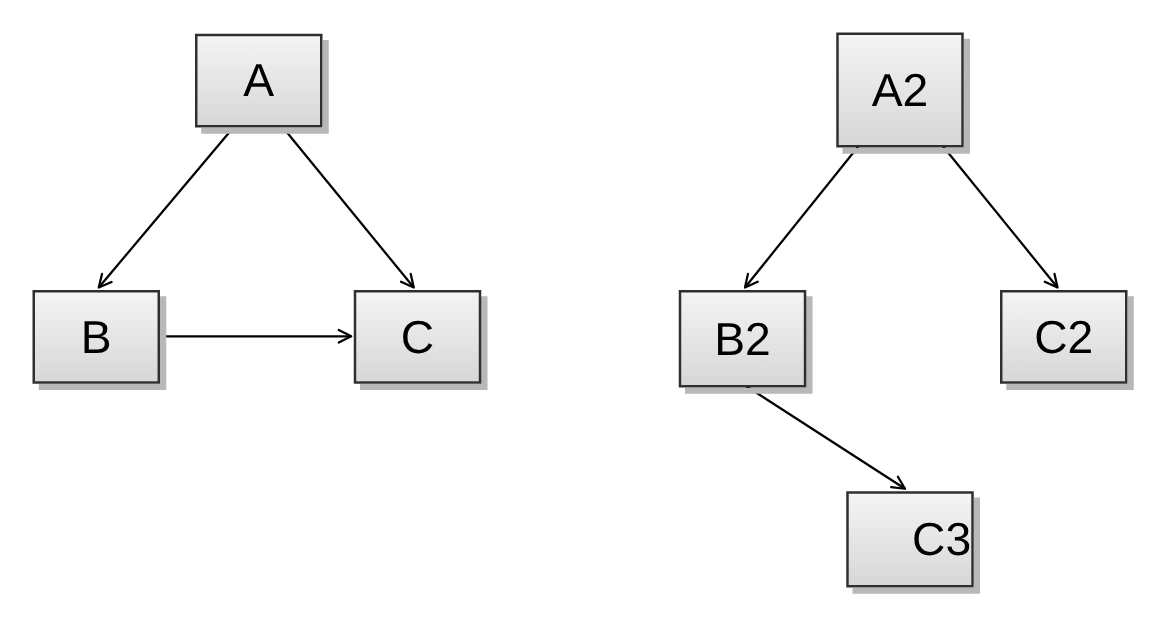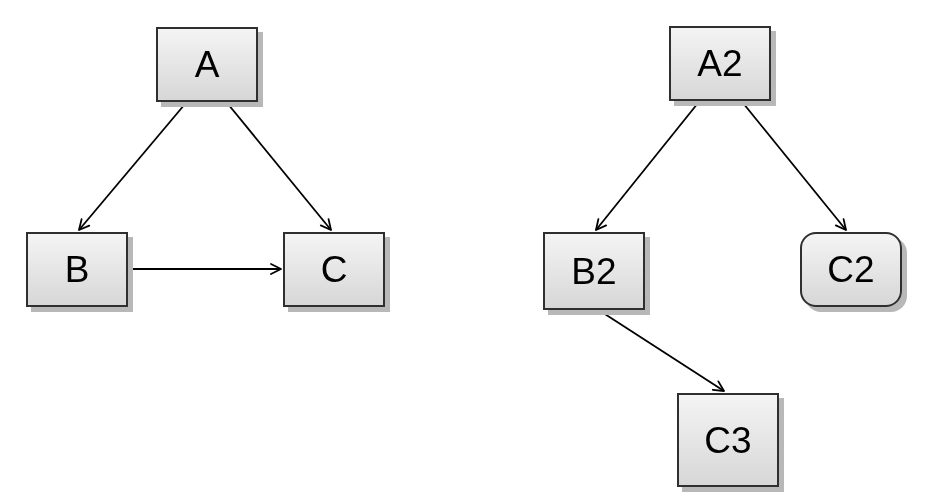--- a/index.html
+++ b/index.html
@@ -55,25 +55,25 @@
 
 <div class="node" style="left: 156px; top: 27px; width: 102px; height: 75px;">
       <span>A</span>
     </div>
     <div class="node" style="left: 26px; top: 232px; width: 102px; height: 75px;">
       <span>B</span>
     </div>
     <div class="node" style="left: 283px; top: 232px; width: 102px; height: 75px;">
       <span>C</span>
     </div>
-    <div class="node" style="left: 669px; top: 26px; width: 102px; height: 75px;">
+    <div class="node" style="left: 669px; top: 26px; width: 102px; height: 92px;">
       <span>A2</span>
     </div>
     <div class="node" style="left: 543px; top: 232px; width: 102px; height: 78px;">
       <span>B2</span>
     </div>
-    <div class="node" style="left: 800px; top: 232px; width: 102px; height: 75px; border-radius: 16px;">
+    <div class="node" style="left: 800px; top: 232px; width: 102px; height: 75px;">
       <span>C2</span>
     </div>
-    <div class="node" style="left: 677px; top: 393px; width: 102px; height: 94px;">
+    <div class="node" style="left: 677px; top: 393px; width: 102px; height: 77px; justify-content: flex-end;">
       <span>C3</span>
     </div>
   </div>
 
 </body></html>

